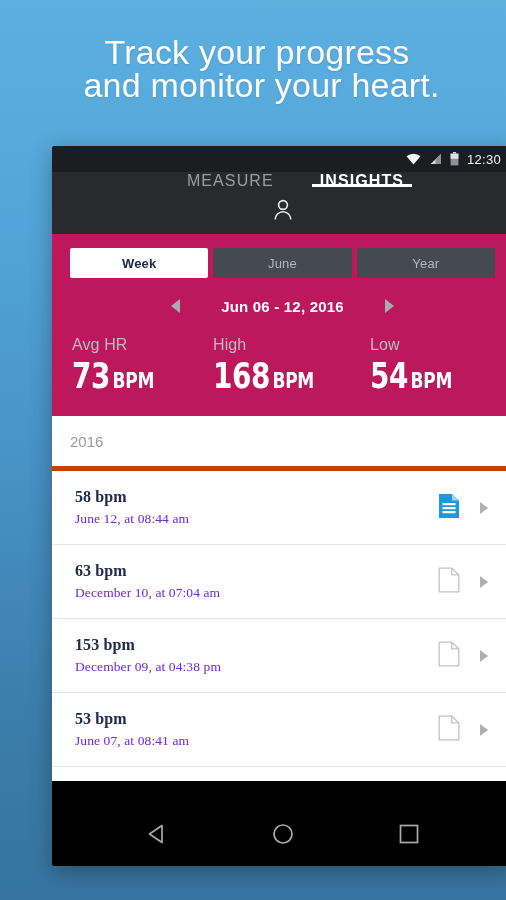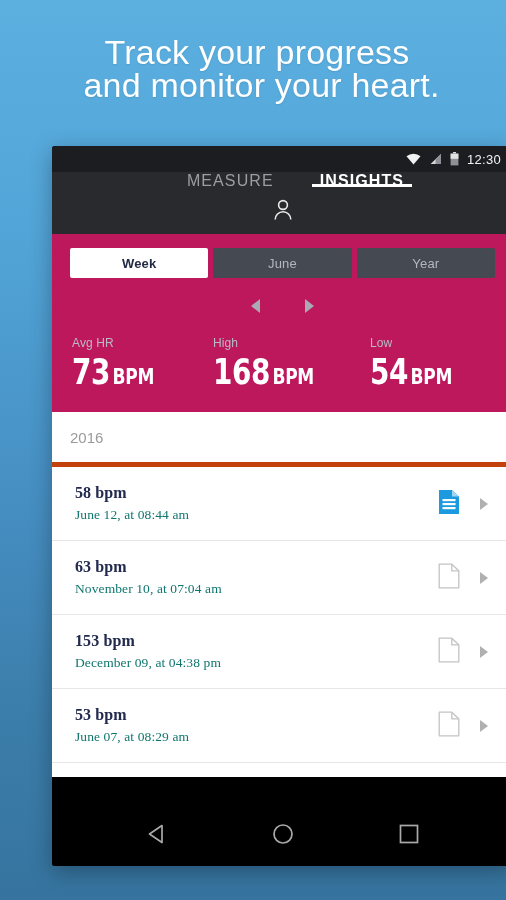--- a/index.html
+++ b/index.html
@@ -85,21 +85,21 @@
   }
   .arrow-btn { width:16px; height:20px; display:flex; align-items:center; justify-content:center; }
   .tri-l { width:0; height:0; border-top:7px solid transparent; border-bottom:7px solid transparent; border-right:9px solid #a8abb1; }
   .tri-r { width:0; height:0; border-top:7px solid transparent; border-bottom:7px solid transparent; border-left:9px solid #a8abb1; }
 
   .stats { display:flex; padding:6px 0 20px 0; }
   .stat { flex:1; }
   .stat:nth-child(1) { padding-left:2px; }
   .stat:nth-child(2) { padding-left:16px; }
   .stat:nth-child(3) { padding-left:32px; }
-  .stat-label { color:#b9bcc2; font-size:12px; margin-bottom:1px; letter-spacing:0.1px; }
+  .stat-label { color:#b9bcc2; font-size:16px; margin-bottom:1px; letter-spacing:0.1px; }
   .stat-value {
     color:#ffffff; white-space:nowrap;
     font-family:"Liberation Sans Narrow","DejaVu Sans Condensed","Liberation Sans", sans-serif;
     transform:scaleX(0.86); transform-origin:left center;
   }
   .stat-num { font-size:36px; font-weight:700; letter-spacing:-0.5px; }
   .stat-unit { font-size:22px; font-weight:700; letter-spacing:-0.3px; margin-left:3px; }
 
   
   .listwrap { background:#ffffff; height:365px; overflow:hidden; position:relative; }
@@ -109,21 +109,21 @@
     border-bottom:5px solid #c2410c;
   }
   .row {
     height:74px; display:flex; align-items:center;
     padding:0 16px 0 23px;
     border-bottom:1px solid #e6e6e6;
     font-family:Liberation Serif, serif;
   }
   .row-main { flex:1; }
   .row-bpm { color:#222a4e; font-size:16px; font-weight:700; margin-bottom:5px; letter-spacing:0.1px; }
-  .row-date { color:#0f766e; font-size:13.5px; letter-spacing:0.1px; }
+  .row-date { color:#6d28d9; font-size:13.5px; letter-spacing:0.1px; }
   .row-doc { width:44px; display:flex; align-items:center; justify-content:center; }
   .row-chev { width:26px; display:flex; align-items:center; justify-content:center; }
   .chev { width:0; height:0; border-top:6px solid transparent; border-bottom:6px solid transparent; border-left:8px solid #b0b0b0; }
 
   .row-partial { height:30px; overflow:hidden; }
   .row-partial .row-bpm { margin-top:18px; }
 
   
   .navbar {
     position:absolute; left:0; right:0; bottom:0;
@@ -184,20 +184,21 @@
     <div class="segctl">
       <div class="seg on">Week</div>
       <div class="seg off">June</div>
       <div class="seg off">Year</div>
     </div>
 
     <div class="datenav">
       <div class="arrow-btn">
         <span class="tri-l"></span>
       </div>
+      <div class="label">Jun 06 - 12, 2016</div>
       <div class="arrow-btn">
         <span class="tri-r"></span>
       </div>
     </div>
 
     <div class="stats">
       <div class="stat">
         <div class="stat-label">Avg HR</div>
         <div class="stat-value">
           <span class="stat-num">73</span><span class="stat-unit">BPM</span>
@@ -239,21 +240,21 @@
         </span>
       </div>
       <div class="row-chev">
         <span class="chev"></span>
       </div>
     </div>
 
     <div class="row">
       <div class="row-main">
         <div class="row-bpm">63 bpm</div>
-        <div class="row-date">November 10, at 07:04 am</div>
+        <div class="row-date">December 10, at 07:04 am</div>
       </div>
       <div class="row-doc">
         <span>
           <svg width="22" height="26" viewBox="0 0 22 26">
             <path d="M1.2 1.2 h12.6 l7 6.6 V24.8 H1.2 Z" fill="none" stroke="#c3c3c3" stroke-width="1.3" stroke-linejoin="round"></path>
             <path d="M13.8 1.2 v6.6 h7" fill="none" stroke="#c3c3c3" stroke-width="1.3" stroke-linejoin="round"></path>
           </svg>
         </span>
       </div>
       <div class="row-chev">
@@ -275,21 +276,21 @@
         </span>
       </div>
       <div class="row-chev">
         <span class="chev"></span>
       </div>
     </div>
 
     <div class="row">
       <div class="row-main">
         <div class="row-bpm">53 bpm</div>
-        <div class="row-date">June 07, at 08:29 am</div>
+        <div class="row-date">June 07, at 08:41 am</div>
       </div>
       <div class="row-doc">
         <span>
           <svg width="22" height="26" viewBox="0 0 22 26">
             <path d="M1.2 1.2 h12.6 l7 6.6 V24.8 H1.2 Z" fill="none" stroke="#c3c3c3" stroke-width="1.3" stroke-linejoin="round"></path>
             <path d="M13.8 1.2 v6.6 h7" fill="none" stroke="#c3c3c3" stroke-width="1.3" stroke-linejoin="round"></path>
           </svg>
         </span>
       </div>
       <div class="row-chev">

